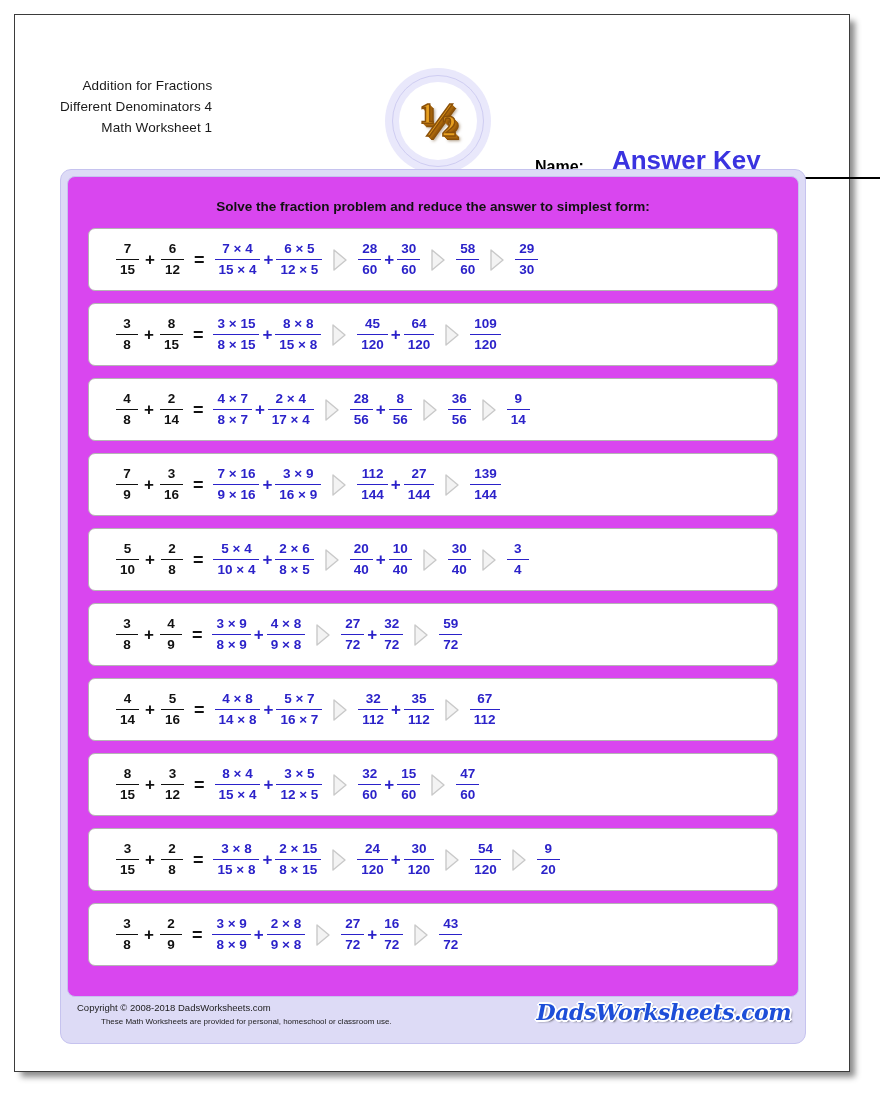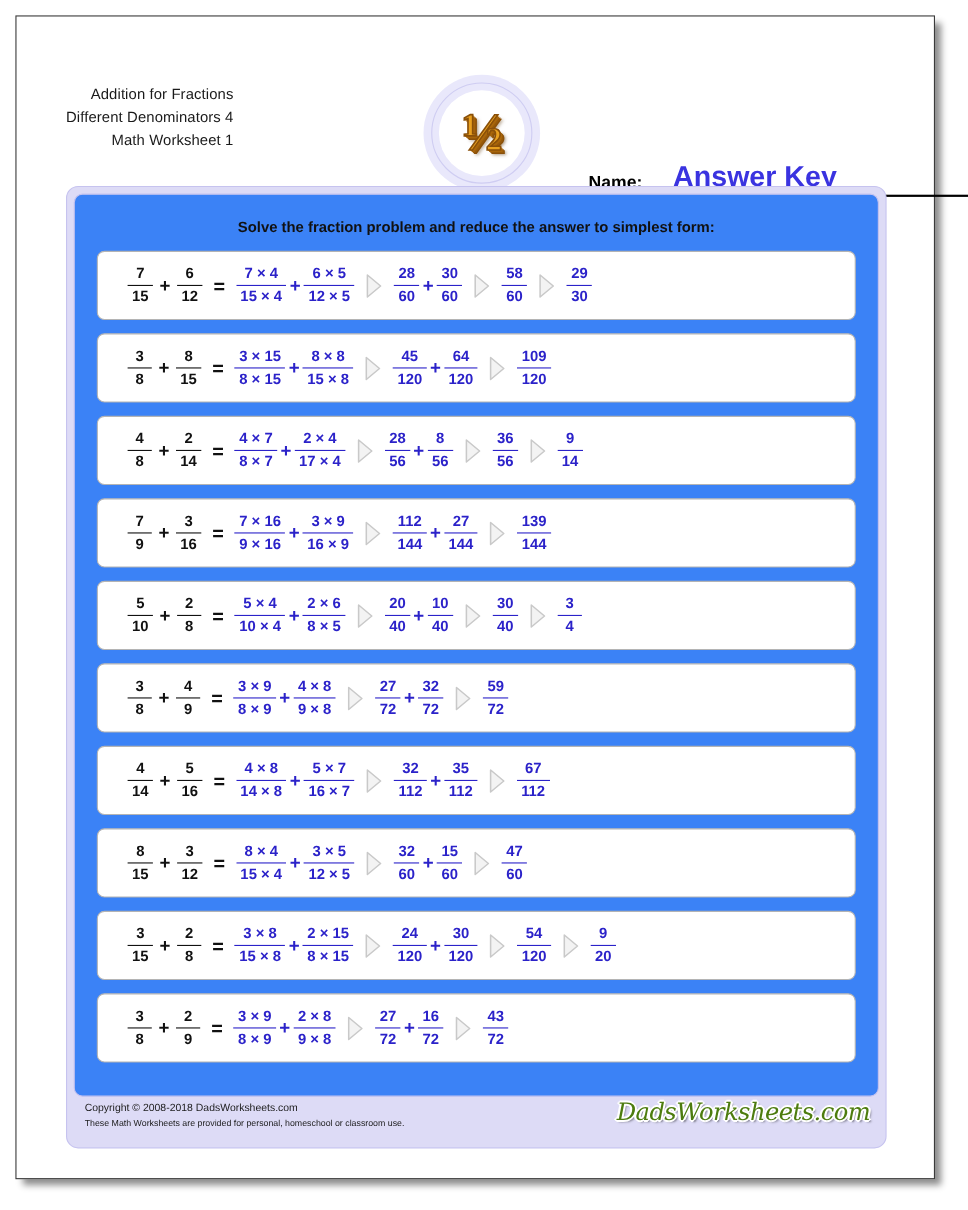--- a/index.html
+++ b/index.html
@@ -107,21 +107,21 @@
     left: 45px; top: 154px;
     width: 746px; height: 875px;
     background: #dddbf6;
     border: 1px solid #c6c3ef;
     border-radius: 11px;
     padding: 6px;
   }
   .panel-inner {
     position: relative;
     width: 100%; height: 821px;
-    background: #3b82f6;
+    background: #d946ef;
     border: 1px solid #c6c3ef;
     border-radius: 8px;
     padding: 14px 16px 0 16px;
   }
   .instructions {
     text-align: center;
     font-size: 13.5px;
     font-weight: bold;
     color: #111;
     margin: 8px 0 14px 0;
@@ -189,29 +189,29 @@
     width: 100%;
     height: 48px;
   }
   .copy {
     position: absolute;
     left: 16px; top: 6px;
     font-size: 9.5px;
     color: #1b1b1b;
     line-height: 14px;
   }
-  .copy .line2 { font-size: 8px; }
+  .copy .line2 { font-size: 8px; margin-left: 24px; }
   .brand {
     position: absolute;
     right: 14px; top: 4px;
     font-family: "DejaVu Serif", serif;
     font-style: italic;
-    font-weight: normal;
+    font-weight: bold;
     font-size: 22px;
-    color: #4d7c0f;
+    color: #1d4ed8;
     text-shadow:
       -1px -1px 0 #fff, 1px -1px 0 #fff,
       -1px  1px 0 #fff, 1px  1px 0 #fff,
       -2px 0 0 #fff, 2px 0 0 #fff,
       0 -2px 0 #fff, 0 2px 0 #fff,
       2px 2px 2px rgba(0,0,0,0.55);
     letter-spacing: -0.5px;
     white-space: nowrap;
   }
 </style>

